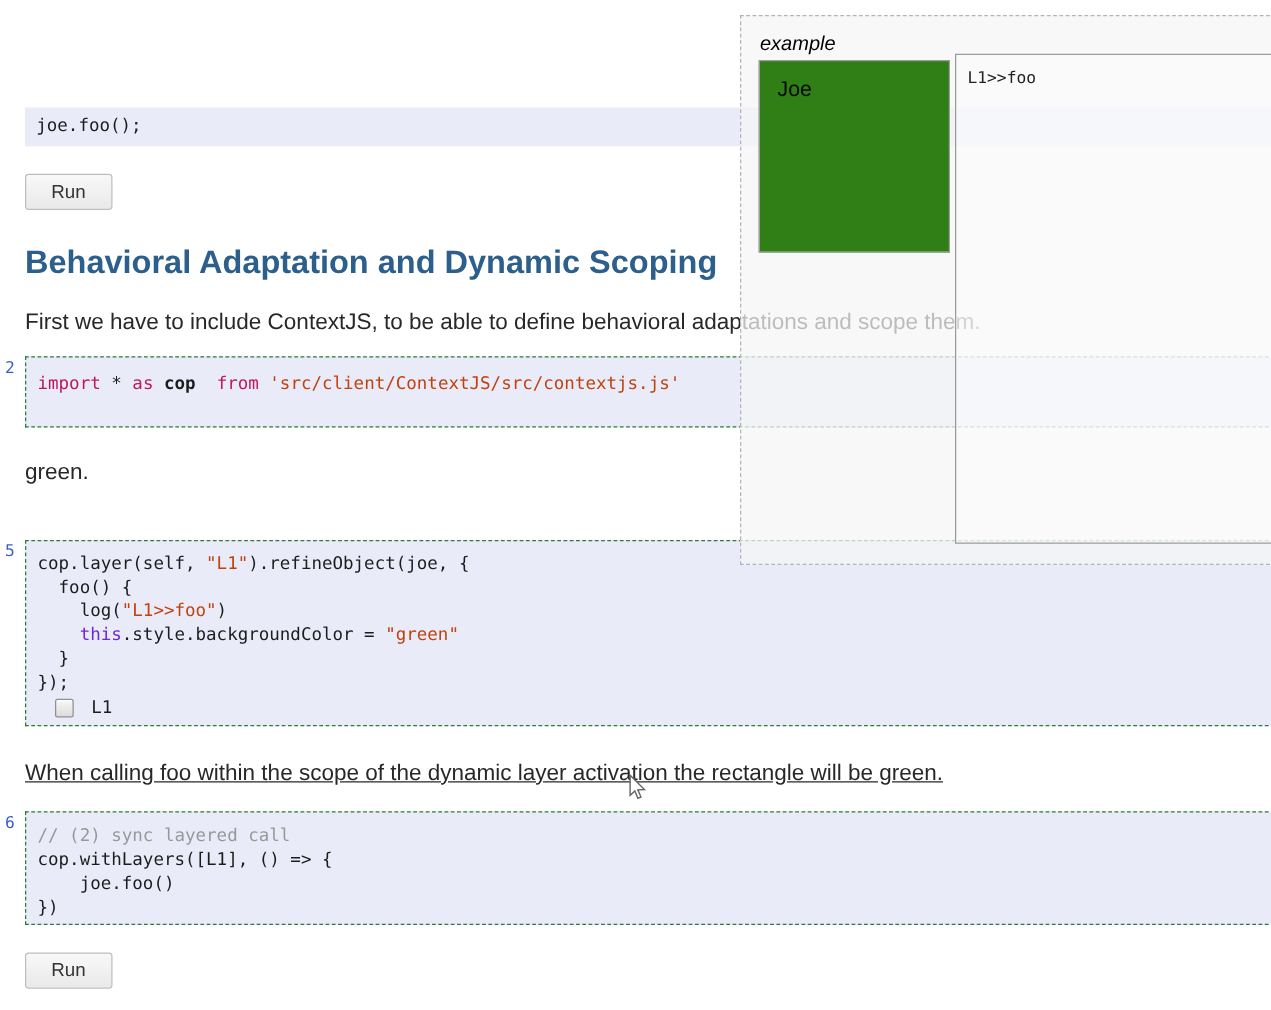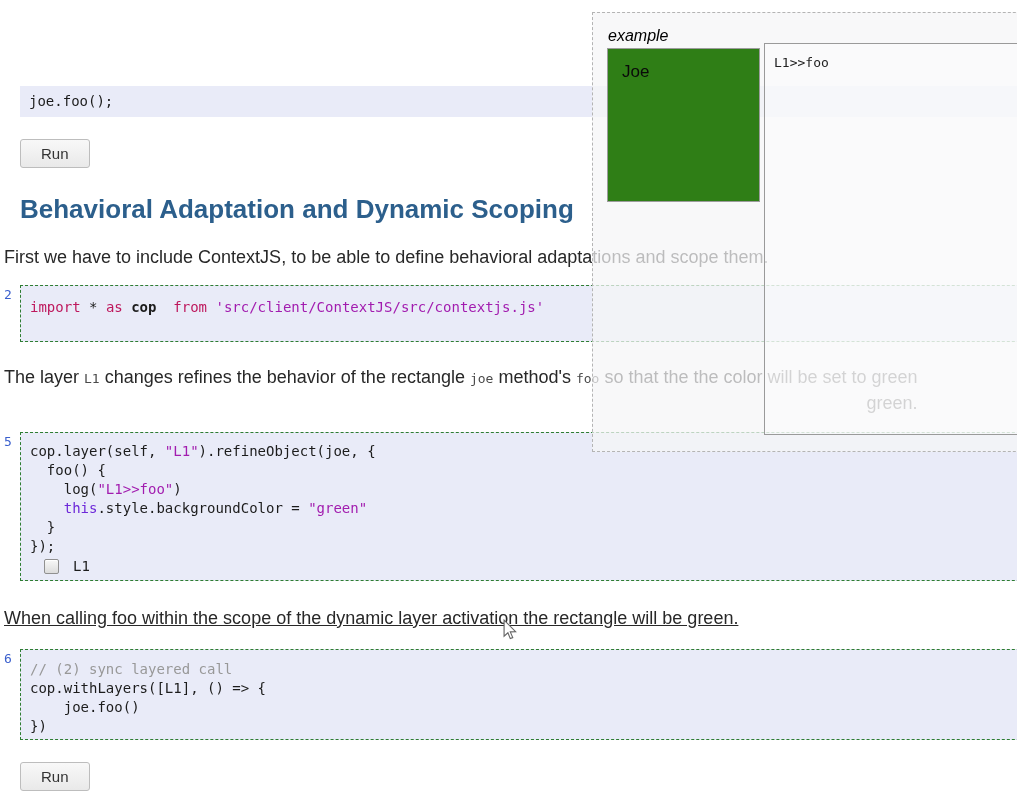--- a/index.html
+++ b/index.html
@@ -7,27 +7,27 @@
   body{position:relative;}
 
   
   .cell{position:absolute;left:20px;width:1080px;box-sizing:border-box;background:#e9ebf8;}
   .cell.bordered{border:1px dashed #2e7d32;}
   .cline{display:block;white-space:pre;font-family:"DejaVu Sans Mono","Liberation Mono",monospace;
          font-size:14px;line-height:19px;color:#1c1c1c;}
   .lineno{position:absolute;left:-17px;top:1px;font-family:"DejaVu Sans Mono",monospace;
           font-size:13px;color:#3a5fcd;}
   .kw{color:#be185d;}
-  .str{color:#a21caf;}
+  .str{color:#c2410c;}
   .cmt{color:#989898;}
   .ths{color:#6d28d9;}
   .b{font-weight:bold;margin-top:44px;}
 
   
-  .para{position:absolute;left:4px;font-size:18px;color:#282828;white-space:nowrap;line-height:25px;text-align:right;}
+  .para{position:absolute;left:20px;font-size:18px;color:#282828;white-space:nowrap;line-height:25px;}
   .icode{font-family:"DejaVu Sans Mono","Liberation Mono",monospace;font-size:13px;color:#4a4a4a;}
   h2.head{position:absolute;left:20px;top:194px;margin:0;font-size:26px;font-weight:bold;color:#2c5f8c;}
 
   
   .run{position:absolute;left:20px;padding:5px 20px;font-family:"Liberation Sans",sans-serif;
        font-size:15px;color:#333;background:linear-gradient(#f8f8f8,#e9e9e9);
        border:1px solid #bdbdbd;border-radius:3px;cursor:pointer;}
 
   
   .cbrow{display:flex;align-items:center;margin:2px 0 0 14px;height:16px;}
@@ -60,21 +60,20 @@
 <h2 class="head">Behavioral Adaptation and Dynamic Scoping</h2>
 
 <div class="para" style="top:245px;">First we have to include ContextJS, to be able to define behavioral adaptations and scope them.</div>
 
 <div class="cell bordered" style="top:285px;height:57px;padding:12px 0 0 9px;">
   <span class="lineno">2</span>
   <span class="cline"><span class="kw">import</span><span> * </span><span class="kw">as</span><span class="b"> cop </span><span class="kw"> from </span><span class="str">'src/client/ContextJS/src/contextjs.js'</span></span>
 </div>
 
 <div class="para" style="top:365px;">
-  <div><span>The layer </span><span class="icode">L1</span><span> changes refines the behavior of the rectangle </span><span class="icode">joe</span><span> method's </span><span class="icode">foo</span><span> so that the the color will be set to green</span></div>
   <div>green.</div>
 </div>
 
 <div class="cell bordered" style="top:432px;height:149px;padding:9px 0 0 9px;">
   <span class="lineno">5</span>
   <span class="cline"><span>cop.layer(self, </span><span class="str">"L1"</span><span>).refineObject(joe, {</span></span>
   <span class="cline">  foo() {</span>
   <span class="cline"><span>    log(</span><span class="str">"L1&gt;&gt;foo"</span><span>)</span></span>
   <span class="cline"><span>    </span><span class="ths">this</span><span>.style.backgroundColor = </span><span class="str">"green"</span></span>
   <span class="cline">  }</span>

